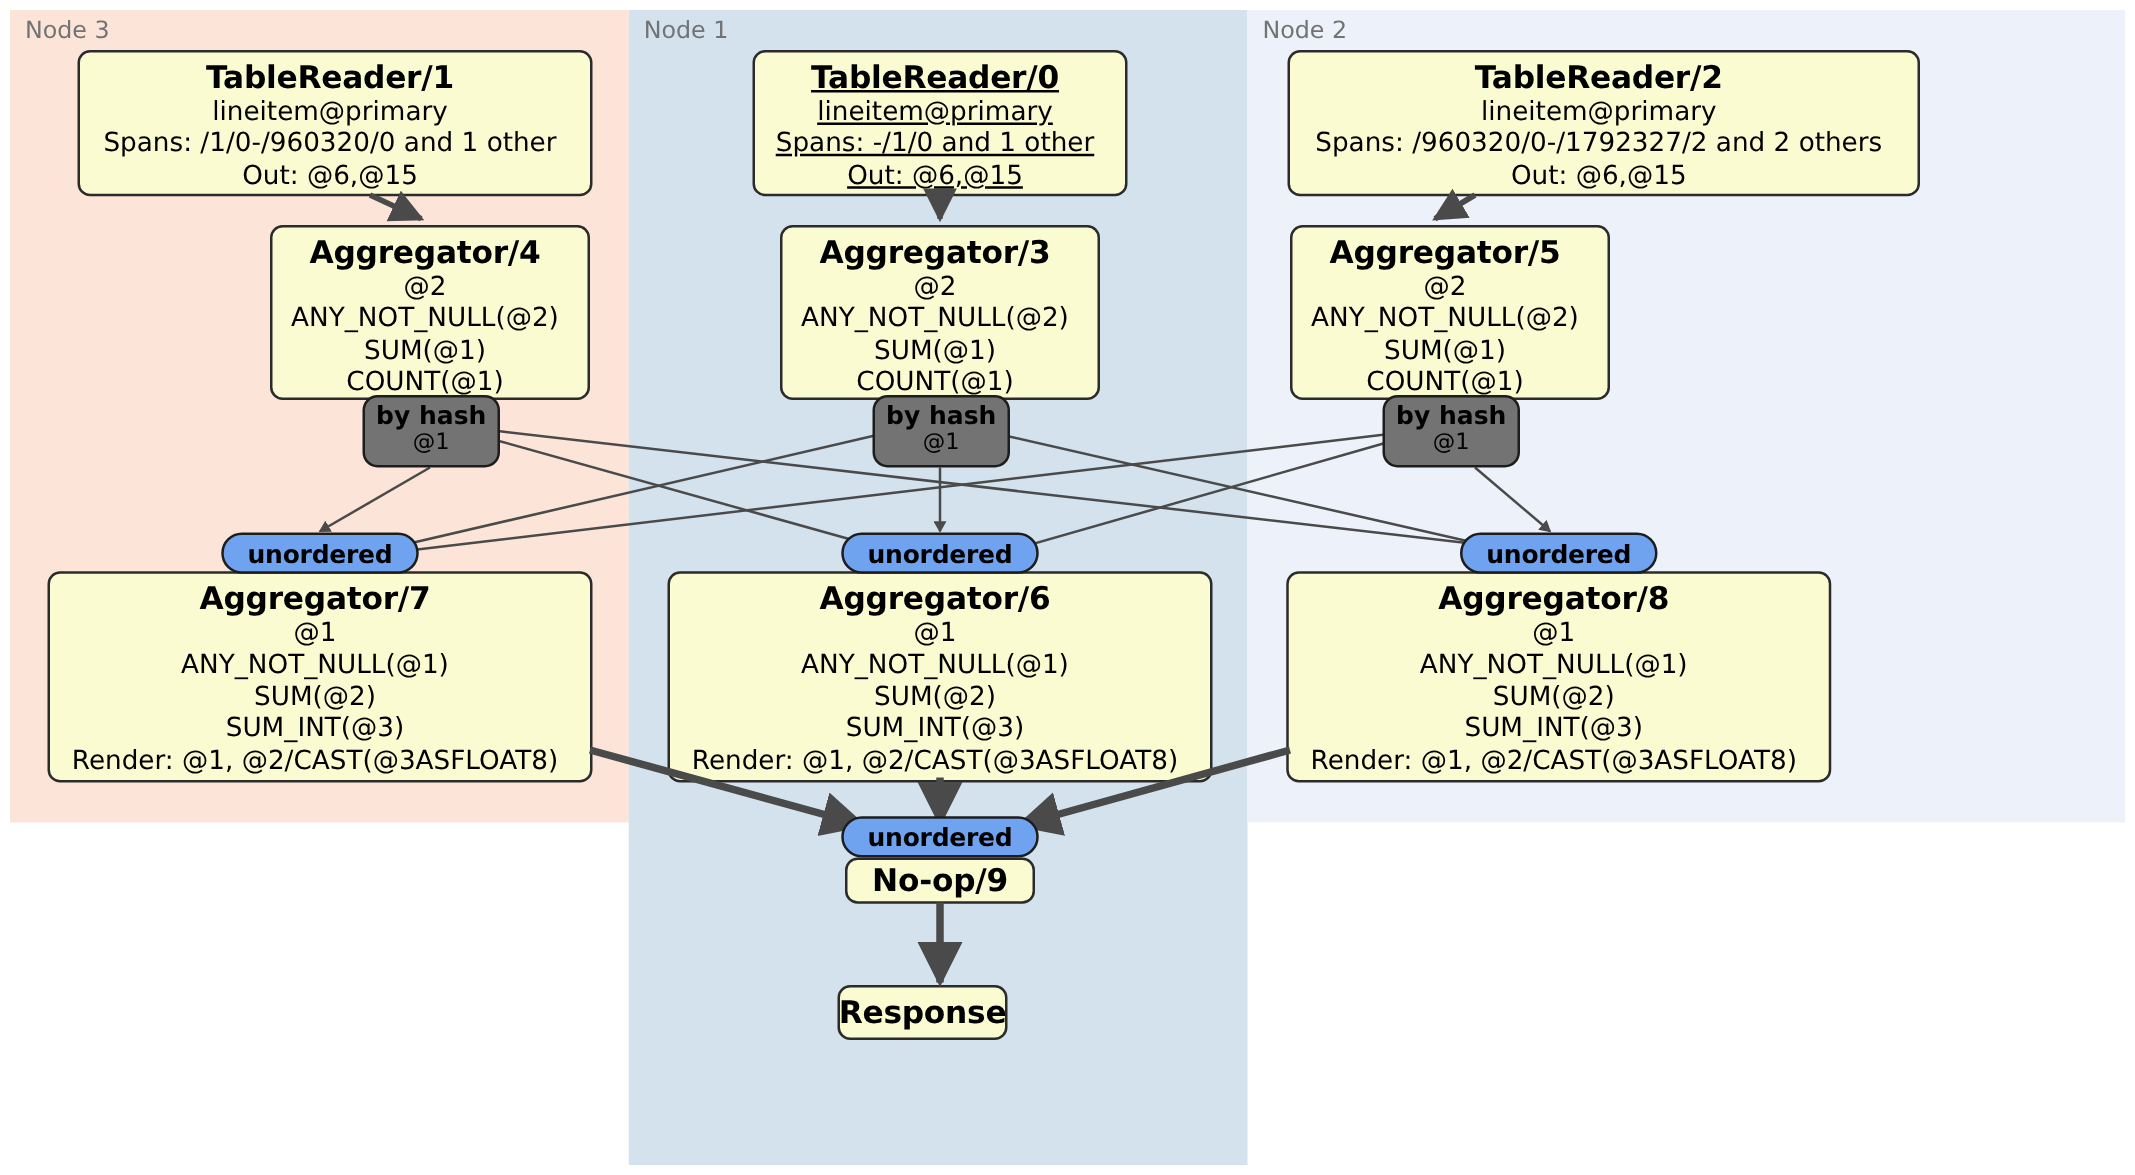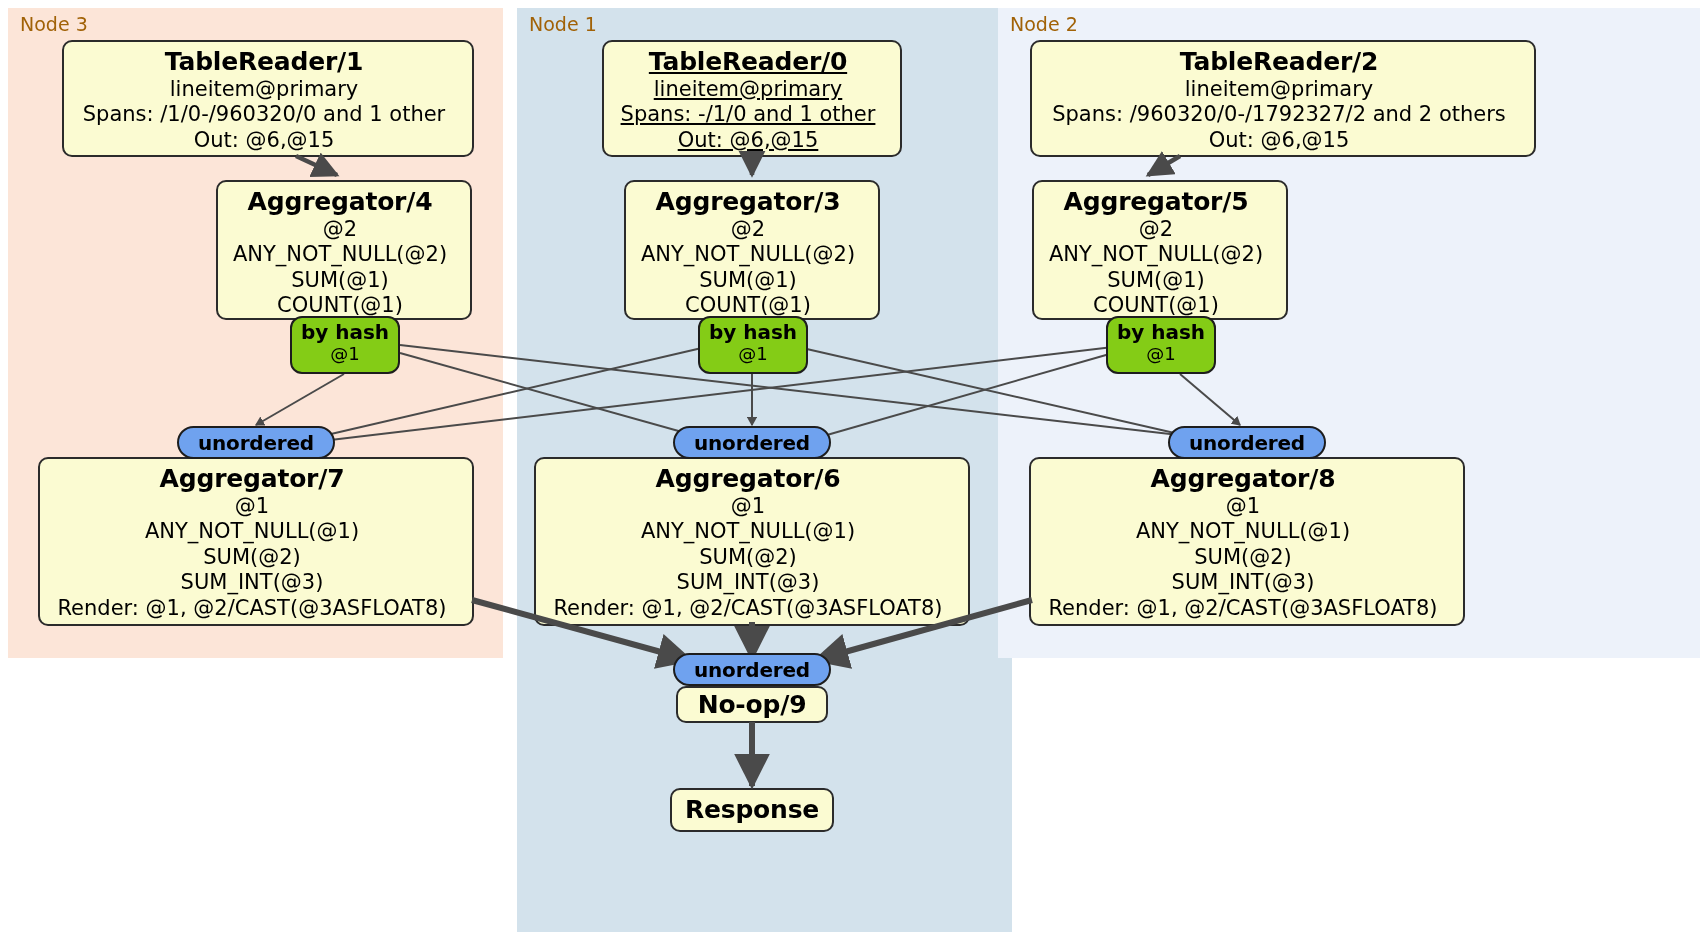--- a/index.html
+++ b/index.html
@@ -19,21 +19,21 @@
   
   .region {
     position: absolute;
     box-sizing: border-box;
   }
   .region-label {
     position: absolute;
     top: 6px;
     left: 12px;
     font-size: 19px;
-    color: #a16207;
+    color: #737373;
     font-family: "DejaVu Sans", sans-serif;
     line-height: 1.1;
     white-space: nowrap;
   }
 
   
   .proc {
     position: absolute;
     box-sizing: border-box;
     background: #fbfbd2;
@@ -60,21 +60,21 @@
   .pill {
     position: absolute;
     box-sizing: border-box;
     border: 2px solid #1d1d1d;
     text-align: center;
     color: #000000;
     font-family: "DejaVu Sans", sans-serif;
     z-index: 6;
   }
   .pill.hash {
-    background: #84cc16;
+    background: #737373;
     border-radius: 12px;
     font-size: 19px;
     line-height: 1.15;
     padding-top: 3px;
   }
   .pill.hash .hl {
     font-weight: bold;
     font-size: 20px;
   }
   .pill.hash .hs {
@@ -107,21 +107,21 @@
 </style>
 </head>
 <body>
 
 <div id="canvas">
 
   <div class="region" style="left:8px; top:8px; width:495px; height:650px; background:#fce5d8;">
     <div class="region-label">Node 3</div>
   </div>
 
-  <div class="region" style="left:503px; top:8px; width:495px; height:924px; background:#d3e2ec;margin-left:14px;">
+  <div class="region" style="left:503px; top:8px; width:495px; height:924px; background:#d3e2ec;">
     <div class="region-label">Node 1</div>
   </div>
 
   <div class="region" style="left:998px; top:8px; width:702px; height:650px; background:#edf2fa;">
     <div class="region-label">Node 2</div>
   </div>
 
   <svg id="edges" viewBox="0 0 1708 940">
     <defs>
       <marker id="ah" markerWidth="7" markerHeight="7" refX="5.4" refY="3" orient="auto">
@@ -255,17 +255,17 @@
   </div>
 
   <div class="pill unordered" style="left:673px; top:653px; width:158px; height:33px;">
     <span>unordered</span>
   </div>
 
   <div class="proc" style="left:676px; top:686px; width:152px; height:37px; padding:3px 8px; display:flex; align-items:center; justify-content:center;">
     <div class="title">No-op/9</div>
   </div>
 
-  <div class="proc" style="left:670px; top:788px; width:164px; height:40px; padding:20px 8px; display:flex; align-items:center; justify-content:center;">
+  <div class="proc" style="left:670px; top:788px; width:136px; height:40px; padding:20px 8px; display:flex; align-items:center; justify-content:center;">
     <div class="title">Response</div>
   </div>
 
 </div>
 
 </body></html>

